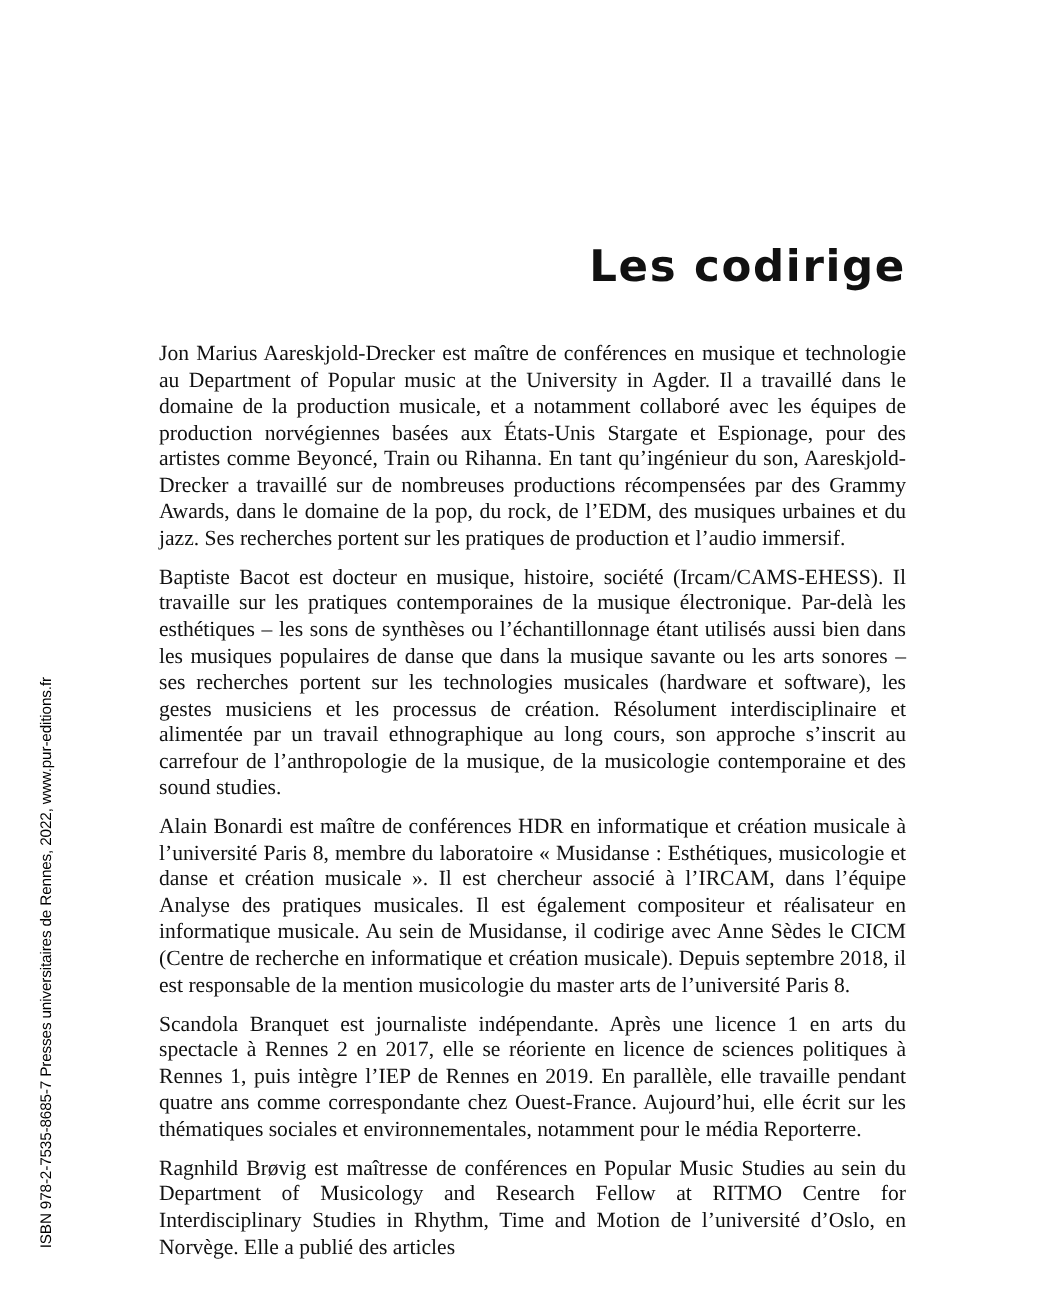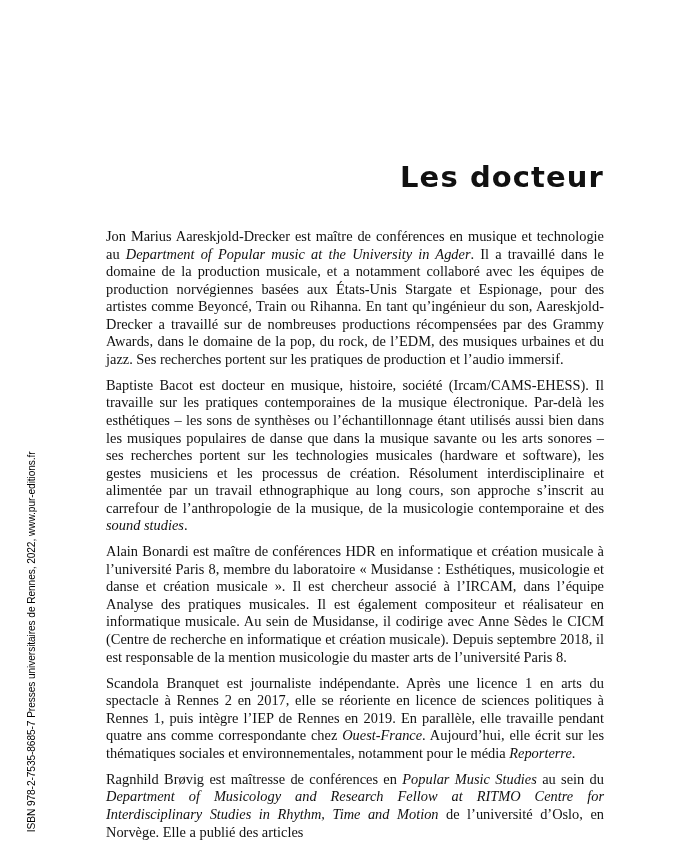--- a/index.html
+++ b/index.html
@@ -88,34 +88,33 @@
     margin: 0 0 8.5px 0;
     hyphens: manual;
     color: #111111;
   }
   .bio-para:last-child { margin-bottom: 0; }
 
   .bio-name {
     font-weight: 400;
   }
   .bio-italic {
-    font-style: italic;
   }
 </style>
 </head>
 <body style="background: rgb(255, 255, 255); color: rgb(17, 17, 17);">
 
 <div id="imprint-sidebar">
   <div class="imprint-rot" id="imprint-line-1">« La musique et la machine », Pierre Couprie, Kévin Gohon et Emmanuel Parent (dir.)</div>
   <div class="imprint-rot" id="imprint-line-2">ISBN 978-2-7535-8685-7 Presses universitaires de Rennes, 2022, www.pur-editions.fr</div>
 </div>
 
 <div id="page-body">
 
-  <h1 id="page-title">Les docteur</h1>
+  <h1 id="page-title">Les codirige</h1>
 
   <div id="bios">
       <p class="bio-para"><span class="bio-name">Jon Marius Aareskjold-Drecker</span><span> est maître de conférences en musique et technologie au </span><span class="bio-italic">Department of Popular music at the University in Agder</span><span>. Il a travaillé dans le domaine de la production musicale, et a notamment collaboré avec les équipes de production norvégiennes basées aux États-Unis Stargate et Espionage, pour des artistes comme Beyoncé, Train ou Rihanna. En tant qu’ingénieur du son, Aareskjold-Drecker a travaillé sur de nombreuses productions récompensées par des Grammy Awards, dans le domaine de la pop, du rock, de l’EDM, des musiques urbaines et du jazz. Ses recherches portent sur les pratiques de production et l’audio immersif.</span></p>
       <p class="bio-para"><span class="bio-name">Baptiste Bacot</span><span> est docteur en musique, histoire, société (Ircam/CAMS-EHESS). Il travaille sur les pratiques contemporaines de la musique électronique. Par-delà les esthétiques – les sons de synthèses ou l’échantillonnage étant utilisés aussi bien dans les musiques populaires de danse que dans la musique savante ou les arts sonores – ses recherches portent sur les technologies musicales (hardware et software), les gestes musiciens et les processus de création. Résolument interdisciplinaire et alimentée par un travail ethnographique au long cours, son approche s’inscrit au carrefour de l’anthropologie de la musique, de la musicologie contemporaine et des </span><span class="bio-italic">sound studies</span><span>.</span></p>
       <p class="bio-para"><span class="bio-name">Alain Bonardi</span><span> est maître de conférences HDR en informatique et création musicale à l’université Paris 8, membre du laboratoire « Musidanse : Esthétiques, musicologie et danse et création musicale ». Il est chercheur associé à l’IRCAM, dans l’équipe Analyse des pratiques musicales. Il est également compositeur et réalisateur en informatique musicale. Au sein de Musidanse, il codirige avec Anne Sèdes le CICM (Centre de recherche en informatique et création musicale). Depuis septembre 2018, il est responsable de la mention musicologie du master arts de l’université Paris 8.</span></p>
       <p class="bio-para"><span class="bio-name">Scandola Branquet</span><span> est journaliste indépendante. Après une licence 1 en arts du spectacle à Rennes 2 en 2017, elle se réoriente en licence de sciences politiques à Rennes 1, puis intègre l’IEP de Rennes en 2019. En parallèle, elle travaille pendant quatre ans comme correspondante chez </span><span class="bio-italic">Ouest-France</span><span>. Aujourd’hui, elle écrit sur les thématiques sociales et environnementales, notamment pour le média </span><span class="bio-italic">Reporterre</span><span>.</span></p>
       <p class="bio-para"><span class="bio-name">Ragnhild Brøvig</span><span> est maîtresse de conférences en </span><span class="bio-italic">Popular Music Studies</span><span> au sein du </span><span class="bio-italic">Department of Musicology and Research Fellow at RITMO Centre for Interdisciplinary Studies in Rhythm, Time and Motion</span><span> de l’université d’Oslo, en Norvège. Elle a publié des articles</span></p>
     </div>
 
 </div>

